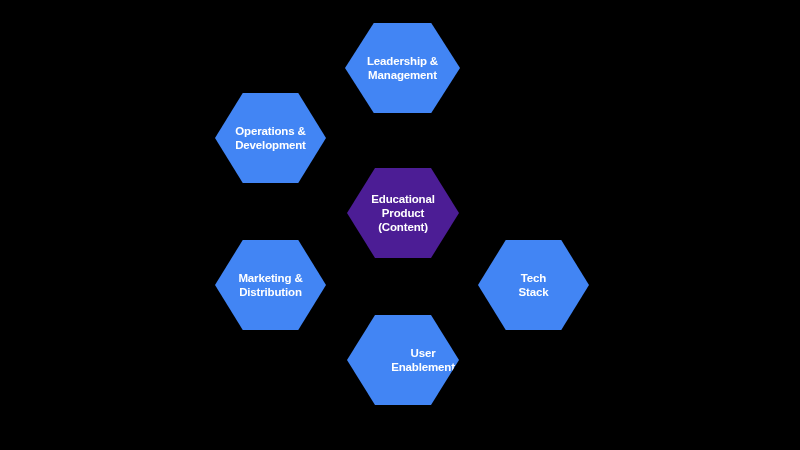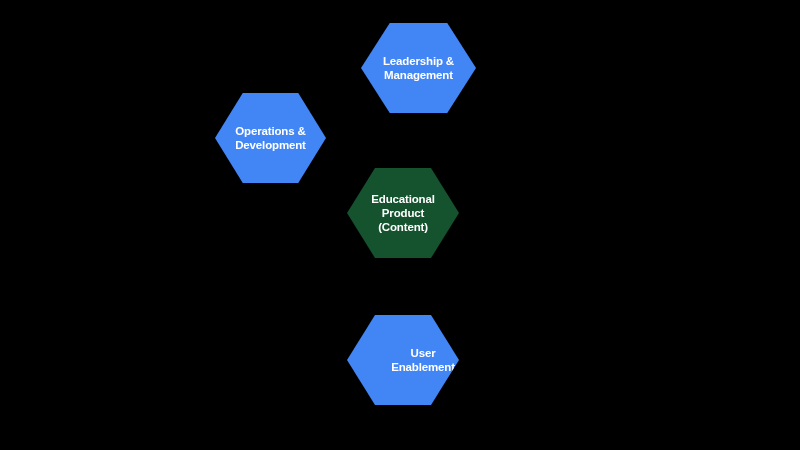--- a/index.html
+++ b/index.html
@@ -49,30 +49,38 @@
   
   .hex-node.center .hex-label {
     line-height: 14px;
   }
 </style>
 </head>
 <body>
 
 <div id="diagram-canvas" style="background: rgb(0, 0, 0); width: 800px; height: 450px;">
 
-<div class="hex-node center" style="left: 347px; top: 168px; width: 112px; height: 90px; background: #14532d;">
+<div class="hex-node center" style="left: 347px; top: 168px; width: 112px; height: 90px; background: #4c1d95;">
       <div class="hex-label" style="color: rgb(255, 255, 255);">Educational
 Product
 (Content)</div>
     </div>
-    <div class="hex-node" style="left: 361px; top: 23px; width: 115px; height: 90px; background: rgb(66, 133, 244);">
+    <div class="hex-node" style="left: 345px; top: 23px; width: 115px; height: 90px; background: rgb(66, 133, 244);">
       <div class="hex-label" style="color: rgb(255, 255, 255);">Leadership &amp;
 Management</div>
     </div>
     <div class="hex-node" style="left: 215px; top: 93px; width: 111px; height: 90px; background: rgb(66, 133, 244);">
       <div class="hex-label" style="color: rgb(255, 255, 255);">Operations &amp;
 Development</div>
+    </div>
+    <div class="hex-node" style="left: 215px; top: 240px; width: 111px; height: 90px; background: rgb(66, 133, 244);">
+      <div class="hex-label" style="color: rgb(255, 255, 255);">Marketing &amp;
+Distribution</div>
+    </div>
+    <div class="hex-node" style="left: 478px; top: 240px; width: 111px; height: 90px; background: rgb(66, 133, 244);">
+      <div class="hex-label" style="color: rgb(255, 255, 255);">Tech
+Stack</div>
     </div>
     <div class="hex-node" style="left: 347px; top: 315px; width: 112px; height: 90px; background: rgb(66, 133, 244);">
       <div class="hex-label" style="color: rgb(255, 255, 255); margin-left: 40px;">User
 Enablement</div>
     </div>
   </div>
 
 </body></html>

